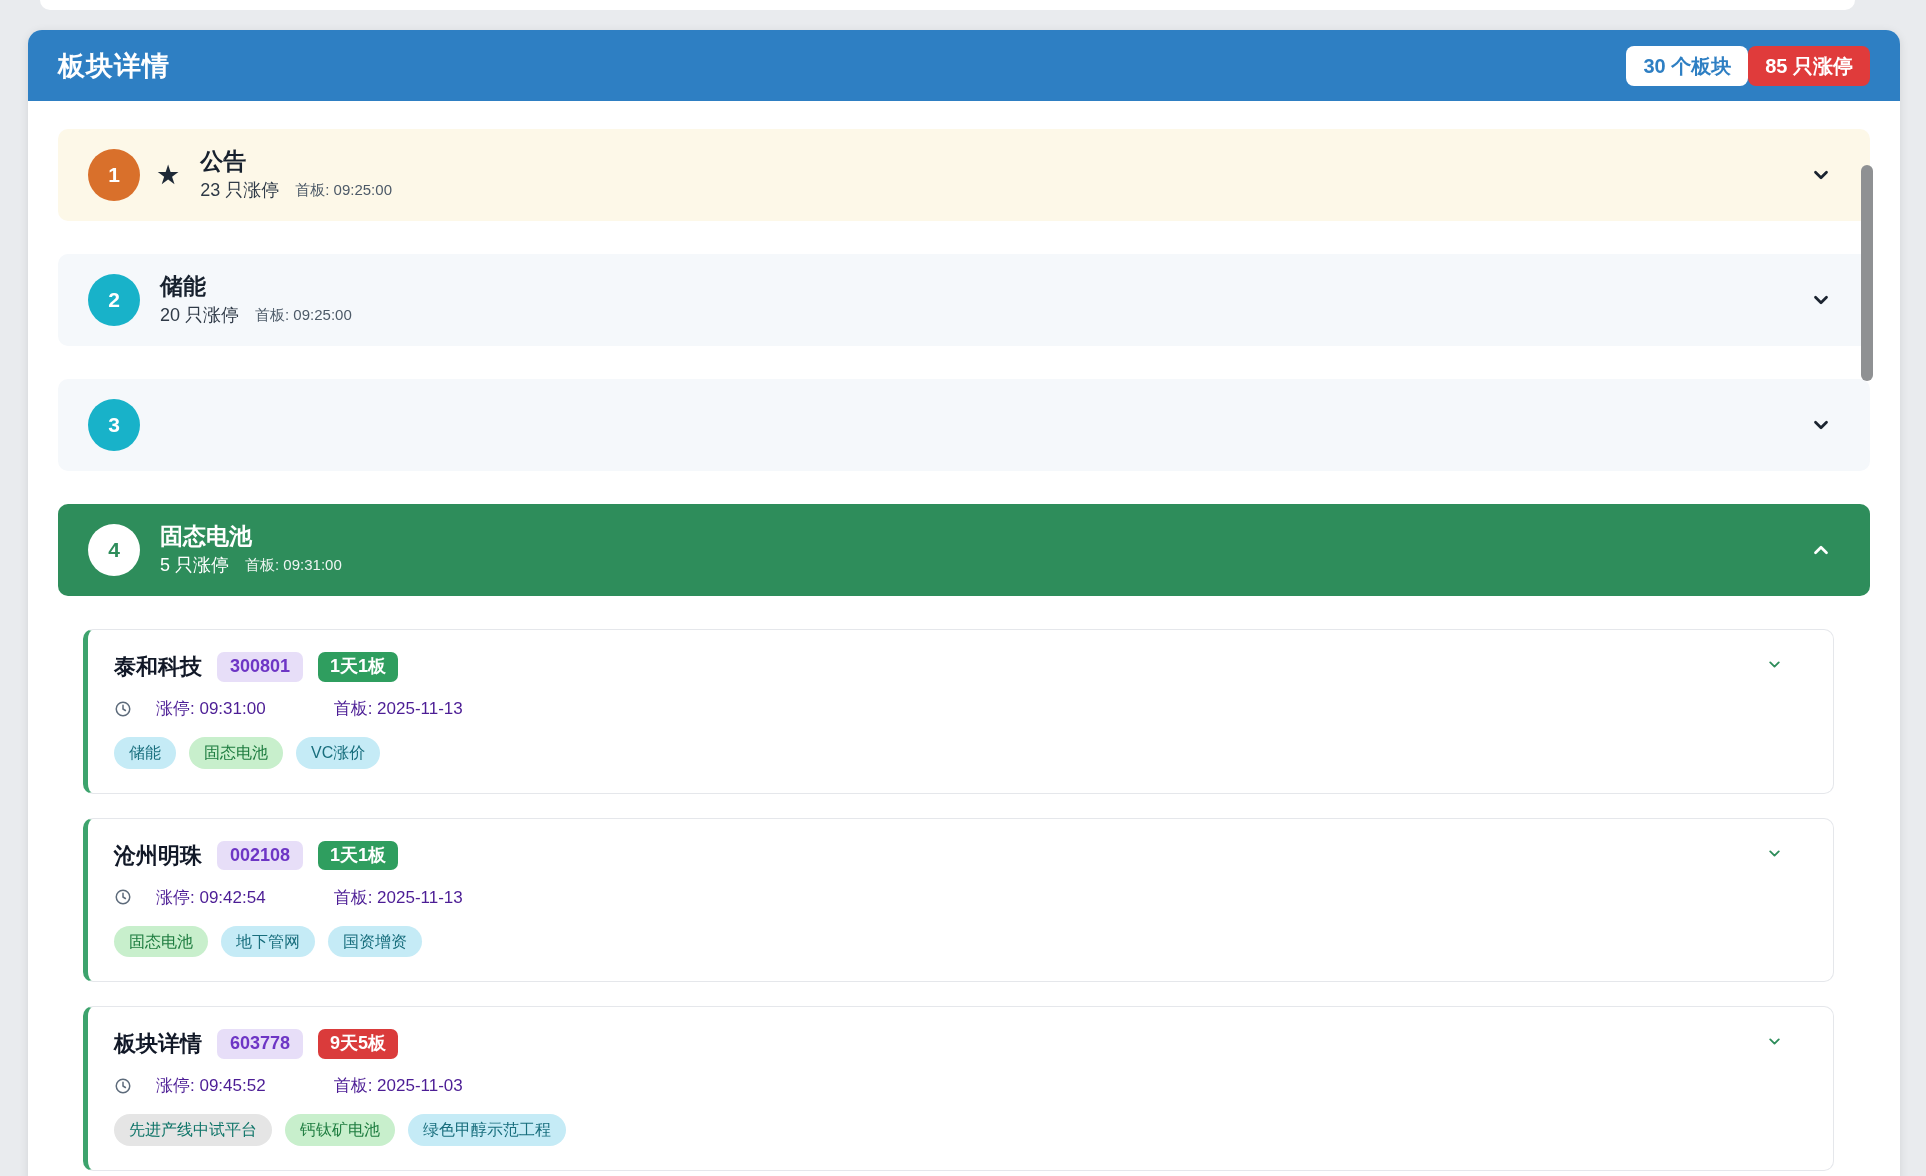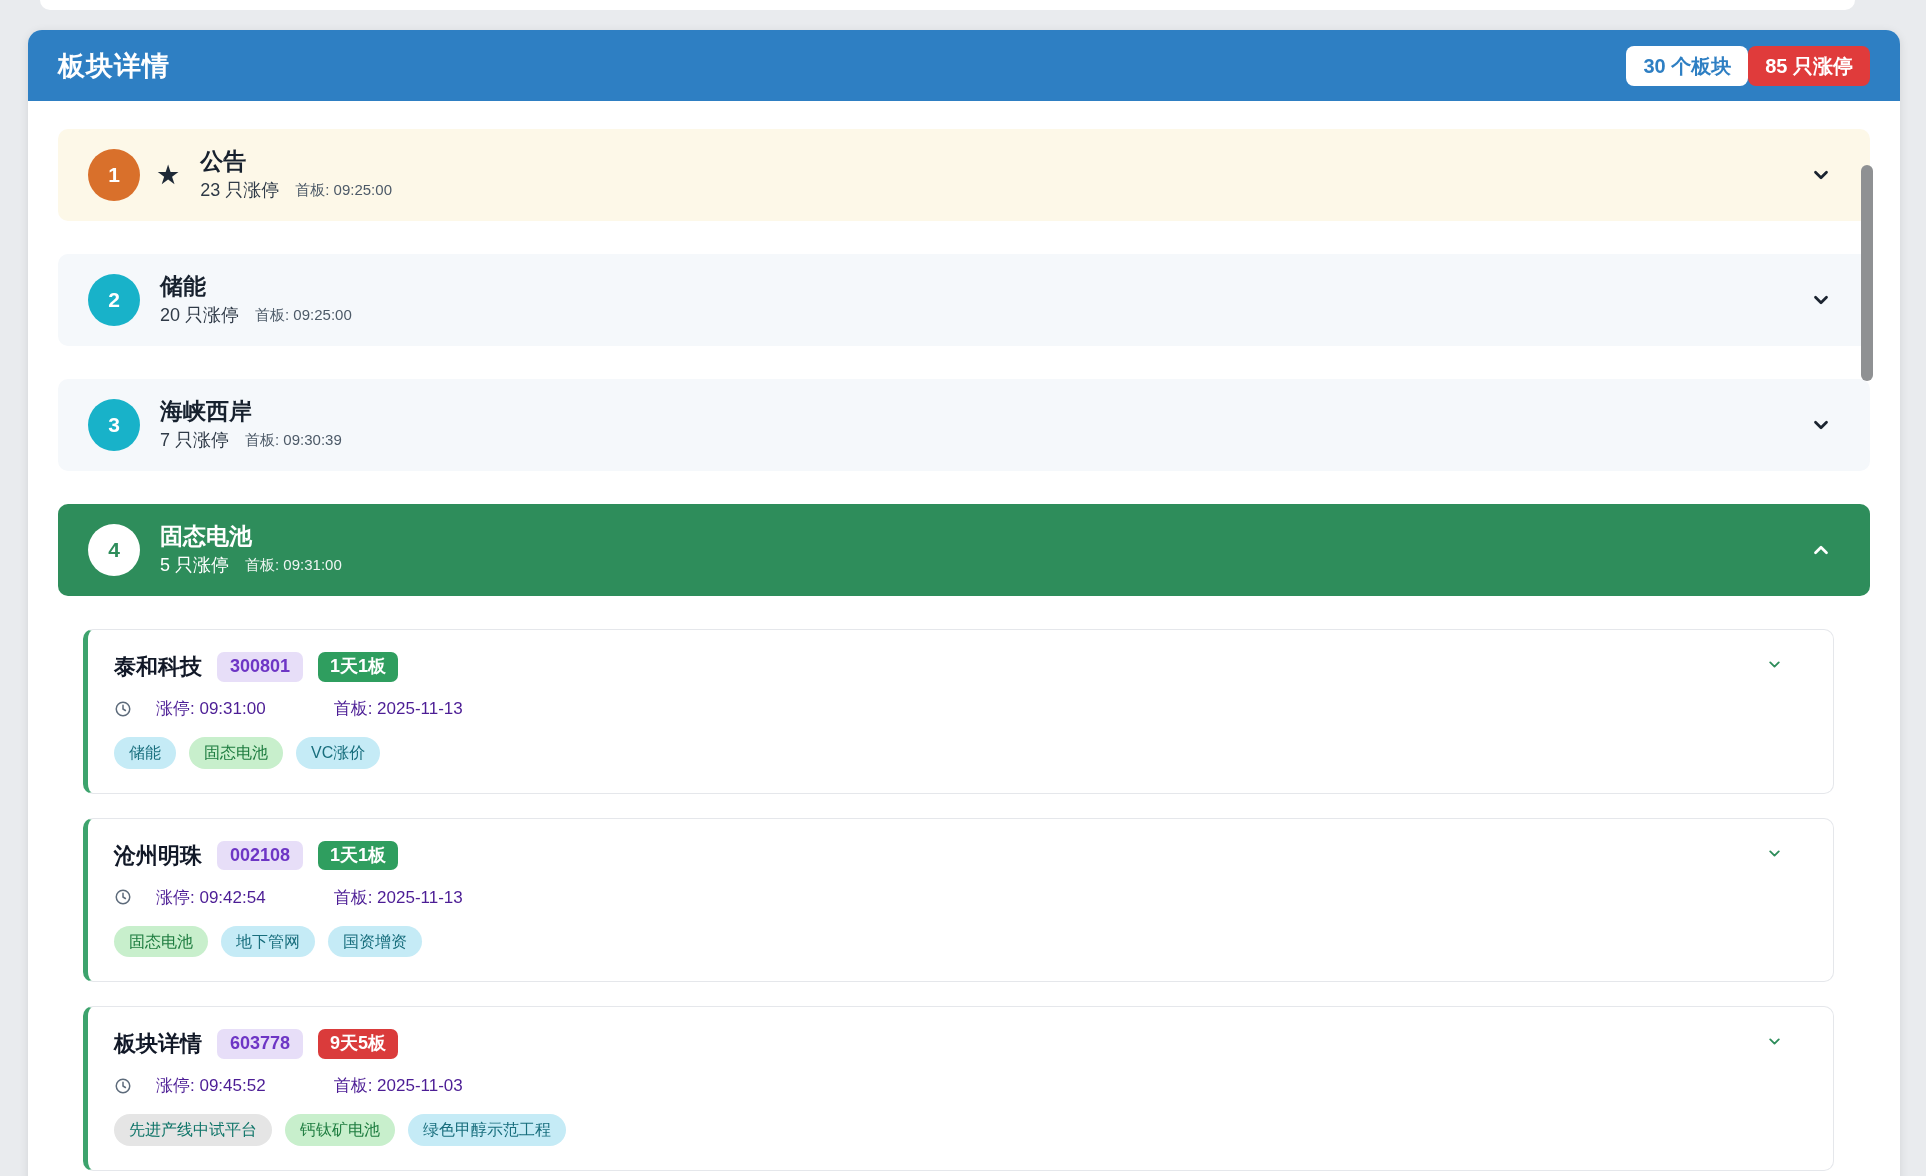--- a/index.html
+++ b/index.html
@@ -159,27 +159,20 @@
     </div>
     <div class="sector-chevron">
       <svg width="22" height="22" viewBox="0 0 24 24">
               <polyline points="6 9 12 15 18 9" fill="none" stroke="currentColor" stroke-width="3" stroke-linecap="round" stroke-linejoin="round"></polyline>
             </svg>
     </div>
   </div>
         <div class="sector-row theme-default">
     <div class="rank-circle">3</div>
 
-    <div class="sector-info">
-      <div class="sector-name">海峡西岸</div>
-      <div class="sector-sub">
-        <span class="sector-count">7 只涨停</span>
-        <span class="sector-first">首板: 09:30:39</span>
-      </div>
-    </div>
     <div class="sector-chevron">
       <svg width="22" height="22" viewBox="0 0 24 24">
               <polyline points="6 9 12 15 18 9" fill="none" stroke="currentColor" stroke-width="3" stroke-linecap="round" stroke-linejoin="round"></polyline>
             </svg>
     </div>
   </div>
         <div class="sector-row theme-active">
     <div class="rank-circle">4</div>
 
     <div class="sector-info">

